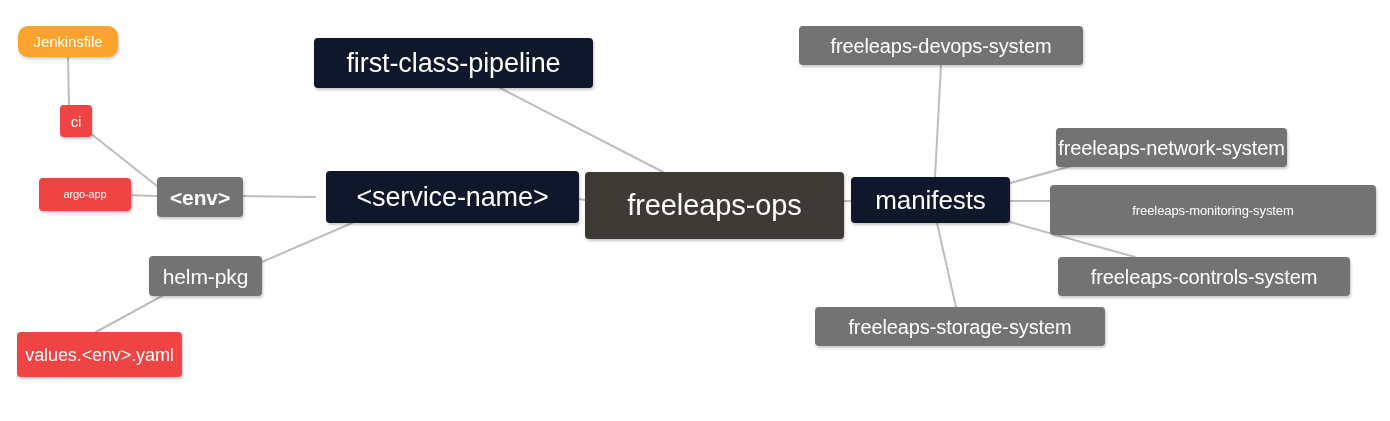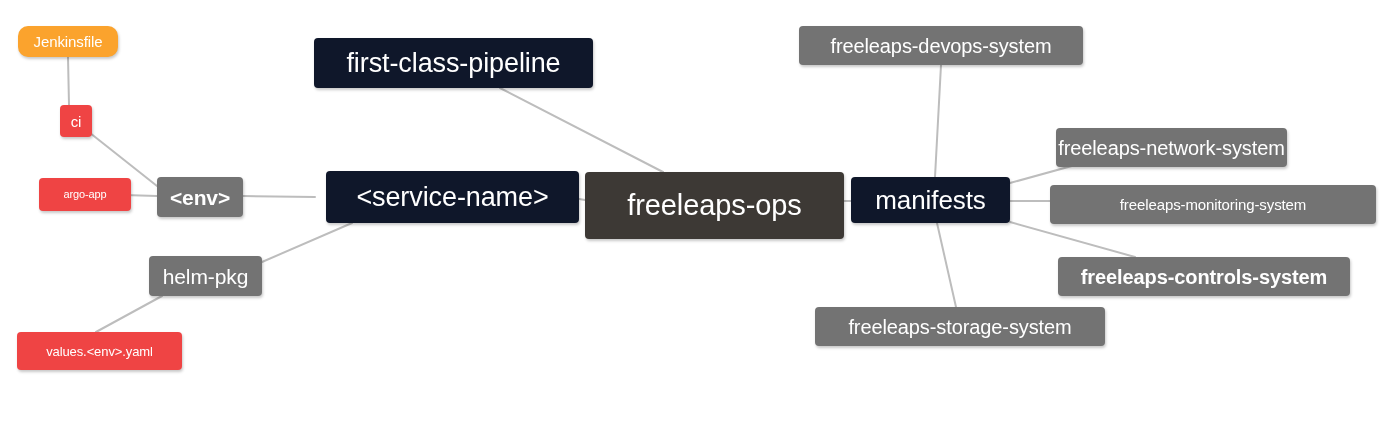--- a/index.html
+++ b/index.html
@@ -70,20 +70,20 @@
   <div id="node-layer">
       <div class="node n-root" style="left: 585px; top: 172px; width: 259px; height: 67px; font-size: 29px;">freeleaps-ops</div>
       <div class="node n-blue" style="left: 315px; top: 171px; width: 253px; height: 52px; font-size: 27px; margin-left: 11px;">&lt;service-name&gt;</div>
       <div class="node n-blue" style="left: 314px; top: 38px; width: 279px; height: 50px; font-size: 27px;">first-class-pipeline</div>
       <div class="node n-blue" style="left: 851px; top: 177px; width: 159px; height: 46px; font-size: 26px;">manifests</div>
       <div class="node n-green" style="left: 157px; top: 177px; width: 86px; height: 40px; font-size: 21px; font-weight: bold;">&lt;env&gt;</div>
       <div class="node n-green" style="left: 149px; top: 256px; width: 113px; height: 40px; font-size: 21px;">helm-pkg</div>
       <div class="node n-orange" style="left: 18px; top: 26px; width: 100px; height: 31px; font-size: 15px;">Jenkinsfile</div>
       <div class="node n-red" style="left: 53px; top: 105px; width: 32px; height: 32px; font-size: 15px;">ci</div>
       <div class="node n-red" style="left: 32px; top: 178px; width: 92px; height: 33px; font-size: 11px;">argo-app</div>
-      <div class="node n-red" style="left: 10px; top: 332px; width: 165px; height: 38px; font-size: 13px;">values.&lt;env&gt;.yaml</div>
+      <div class="node n-red" style="left: 10px; top: 332px; width: 165px; height: 45px; font-size: 18px;">values.&lt;env&gt;.yaml</div>
       <div class="node n-green" style="left: 799px; top: 26px; width: 284px; height: 39px; font-size: 20px;">freeleaps-devops-system</div>
       <div class="node n-green" style="left: 1056px; top: 112px; width: 231px; height: 39px; font-size: 20px; margin-top: 16px;">freeleaps-network-system</div>
-      <div class="node n-green" style="left: 1050px; top: 185px; width: 326px; height: 39px; font-size: 15px;">freeleaps-monitoring-system</div>
-      <div class="node n-green" style="left: 1058px; top: 257px; width: 292px; height: 39px; font-size: 20px; font-weight: bold;">freeleaps-controls-system</div>
+      <div class="node n-green" style="left: 1050px; top: 185px; width: 326px; height: 50px; font-size: 13px;">freeleaps-monitoring-system</div>
+      <div class="node n-green" style="left: 1058px; top: 257px; width: 292px; height: 39px; font-size: 20px;">freeleaps-controls-system</div>
       <div class="node n-green" style="left: 815px; top: 307px; width: 290px; height: 39px; font-size: 20px;">freeleaps-storage-system</div>
     </div>
 </div>
 
 </body></html>

